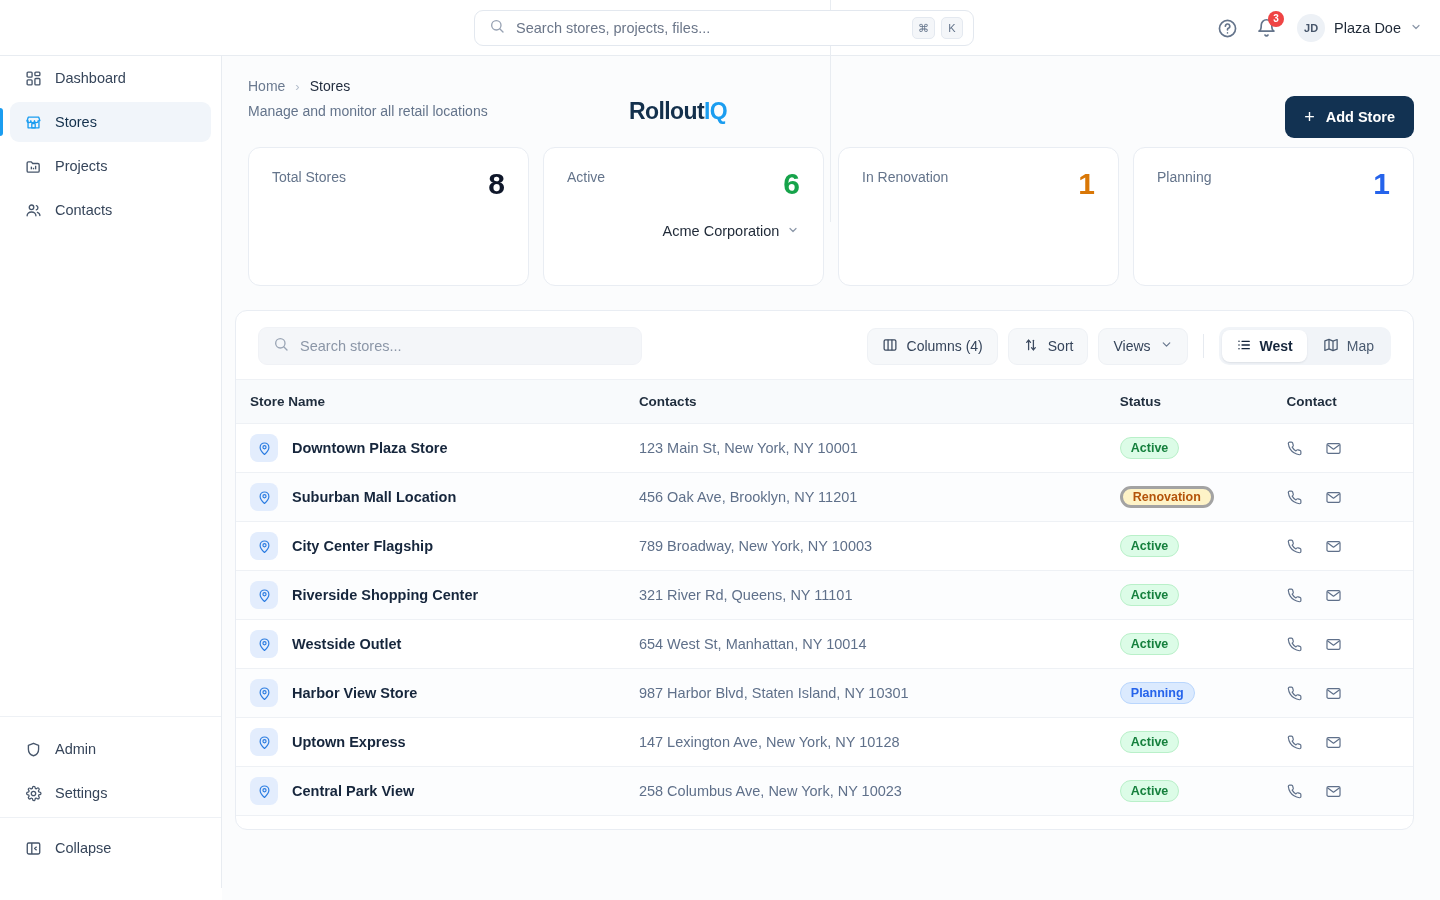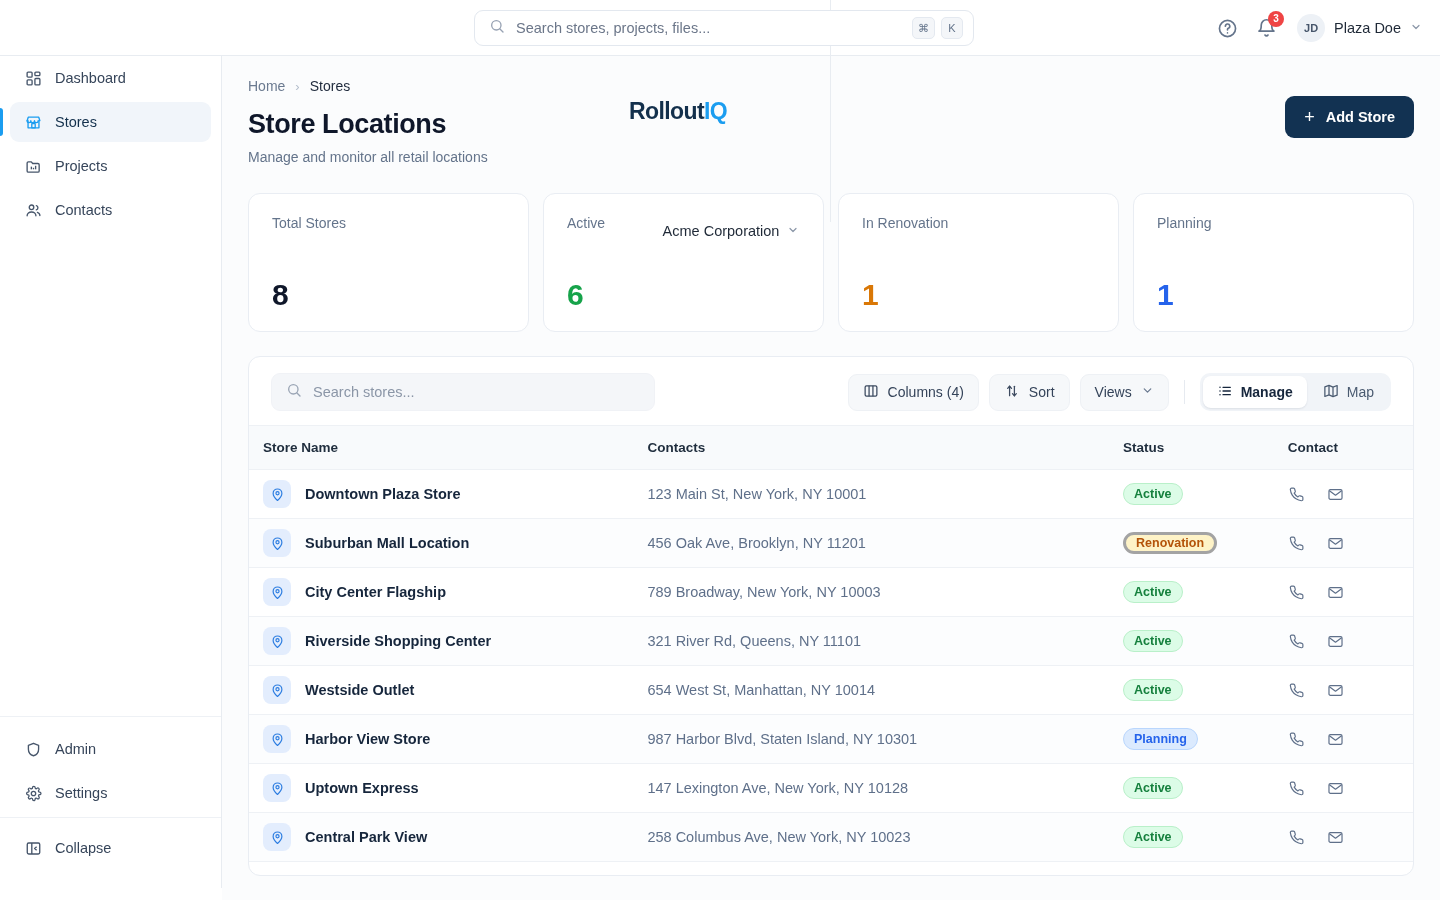--- a/index.html
+++ b/index.html
@@ -139,28 +139,28 @@
   
   .stats {
     display: flex; gap: 14px;
     padding: 28px 26px 0 26px;
   }
   .stat-card {
     flex: 1; height: 139px;
     background: #ffffff;
     border: 1px solid #e9edf3; border-radius: 12px;
     padding: 21px 23px;
-    display: flex; flex-direction: column; justify-content: space-between;
+    display: flex; justify-content: space-between;
   }
   .stat-label { font-size: 14px; color: #64748b; }
   .stat-value { font-size: 30px; font-weight: bold; line-height: 1; }
 
   
   .table-card {
-    margin: 24px 26px 0 26px;
+    margin: 24px 26px 0 13px;
     background: #ffffff;
     border: 1px solid #e9edf3; border-radius: 12px;
     height: 520px;
     overflow: hidden;
   }
   .toolbar {
     display: flex; align-items: center;
     padding: 16px 22px 14px 22px;
   }
   .tbl-search {
@@ -378,21 +378,20 @@
 </nav>
 
 <main class="main">
 
   <div class="page-head">
     <div class="breadcrumb">
       <span class="bc-link">Home</span>
       <span class="bc-sep">›</span>
       <span class="bc-current">Stores</span>
     </div>
-    <h1 class="page-title">Store Locations</h1>
     <div class="page-sub">Manage and monitor all retail locations</div>
 
     <button class="add-btn">
       <span class="plus">+</span>
       <span>Add Store</span>
     </button>
   </div>
 
   <section class="stats">
     <div class="stat-card">
@@ -466,21 +465,21 @@
             <span>
               <svg width="16" height="16" viewBox="0 0 24 24" fill="none" stroke="#16263c" stroke-width="1.9" stroke-linecap="round">
                   <line x1="9" y1="6.5" x2="20" y2="6.5"></line>
                   <line x1="9" y1="12" x2="20" y2="12"></line>
                   <line x1="9" y1="17.5" x2="20" y2="17.5"></line>
                   <circle cx="4.5" cy="6.5" r="1.1" fill="#16263c" stroke="none"></circle>
                   <circle cx="4.5" cy="12" r="1.1" fill="#16263c" stroke="none"></circle>
                   <circle cx="4.5" cy="17.5" r="1.1" fill="#16263c" stroke="none"></circle>
                 </svg>
             </span>
-            <span>Manage</span>
+            <span>West</span>
           </div>
           <div class="seg-item">
             <span>
               <svg width="16" height="16" viewBox="0 0 24 24" fill="none" stroke="#4a5a70" stroke-width="1.9" stroke-linejoin="round">
                   <polygon points="2.8 5.8 9 3.5 15 6.2 21.2 3.8 21.2 18.2 15 20.5 9 17.8 2.8 20.2"></polygon>
                   <line x1="9" y1="3.5" x2="9" y2="17.8"></line>
                   <line x1="15" y1="6.2" x2="15" y2="20.5"></line>
                 </svg>
             </span>
             <span>Map</span>

